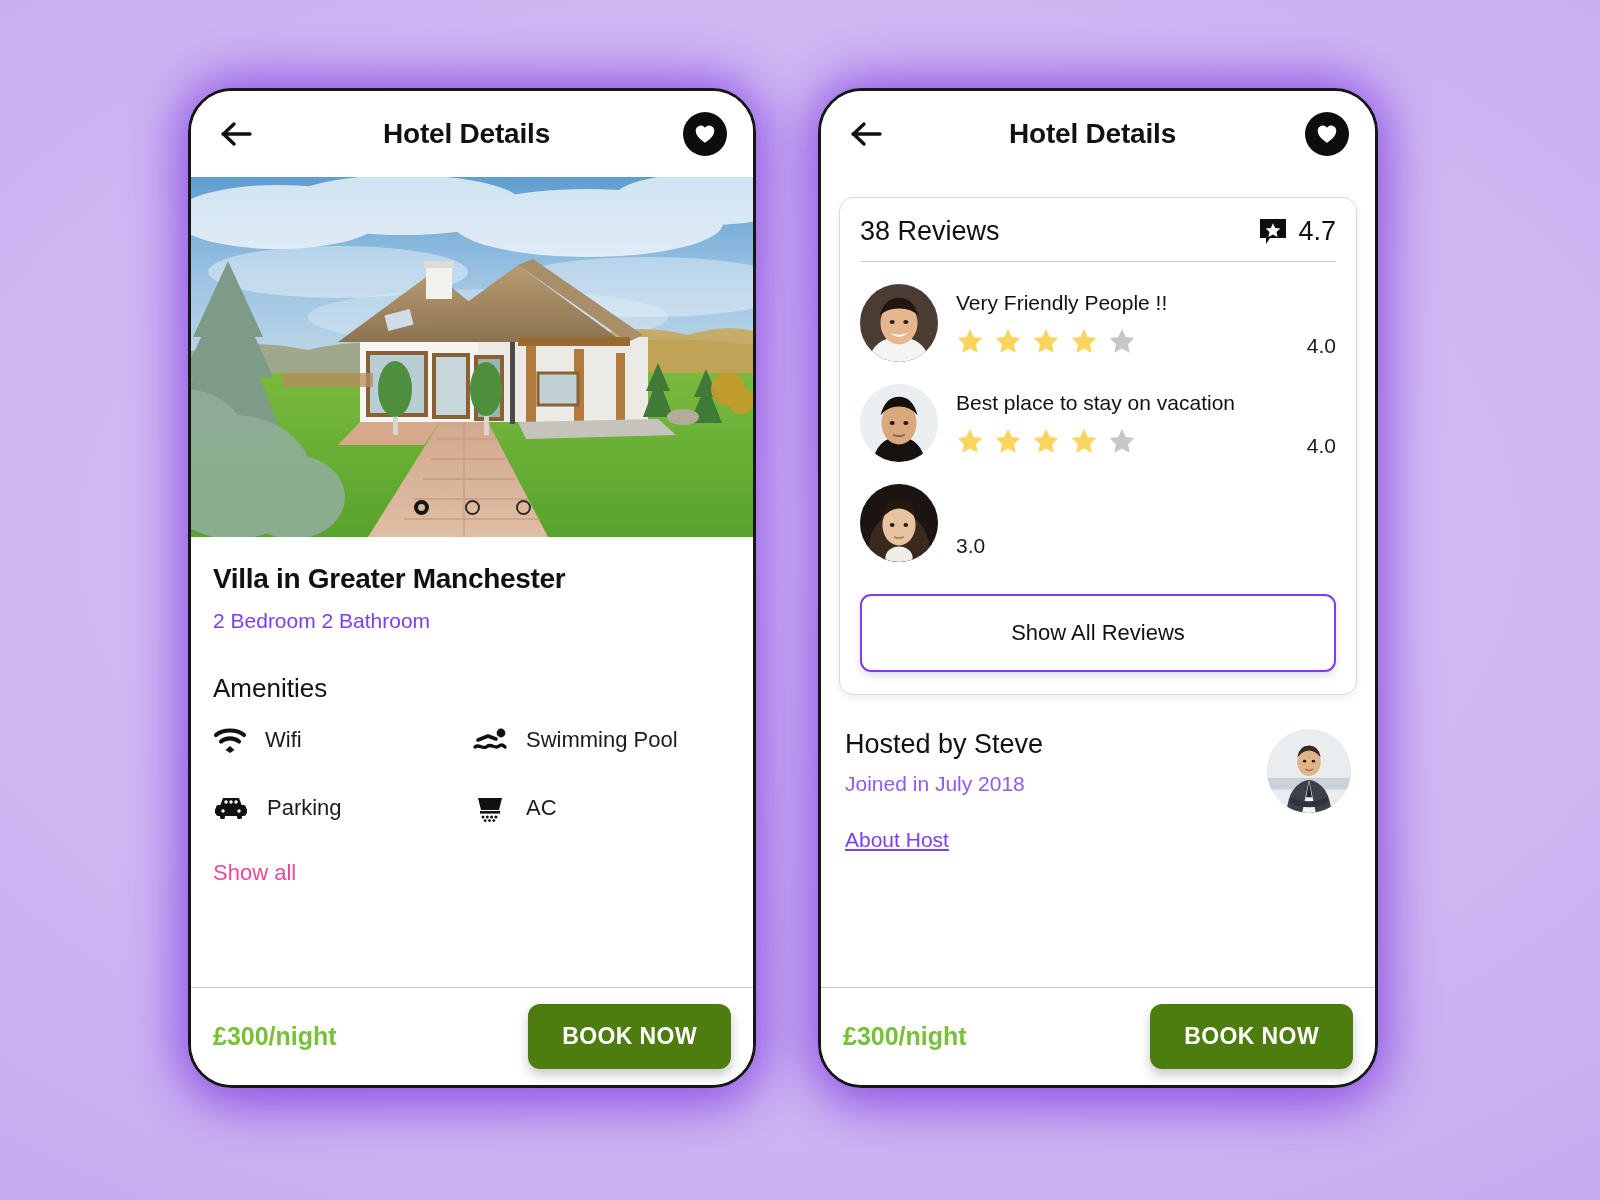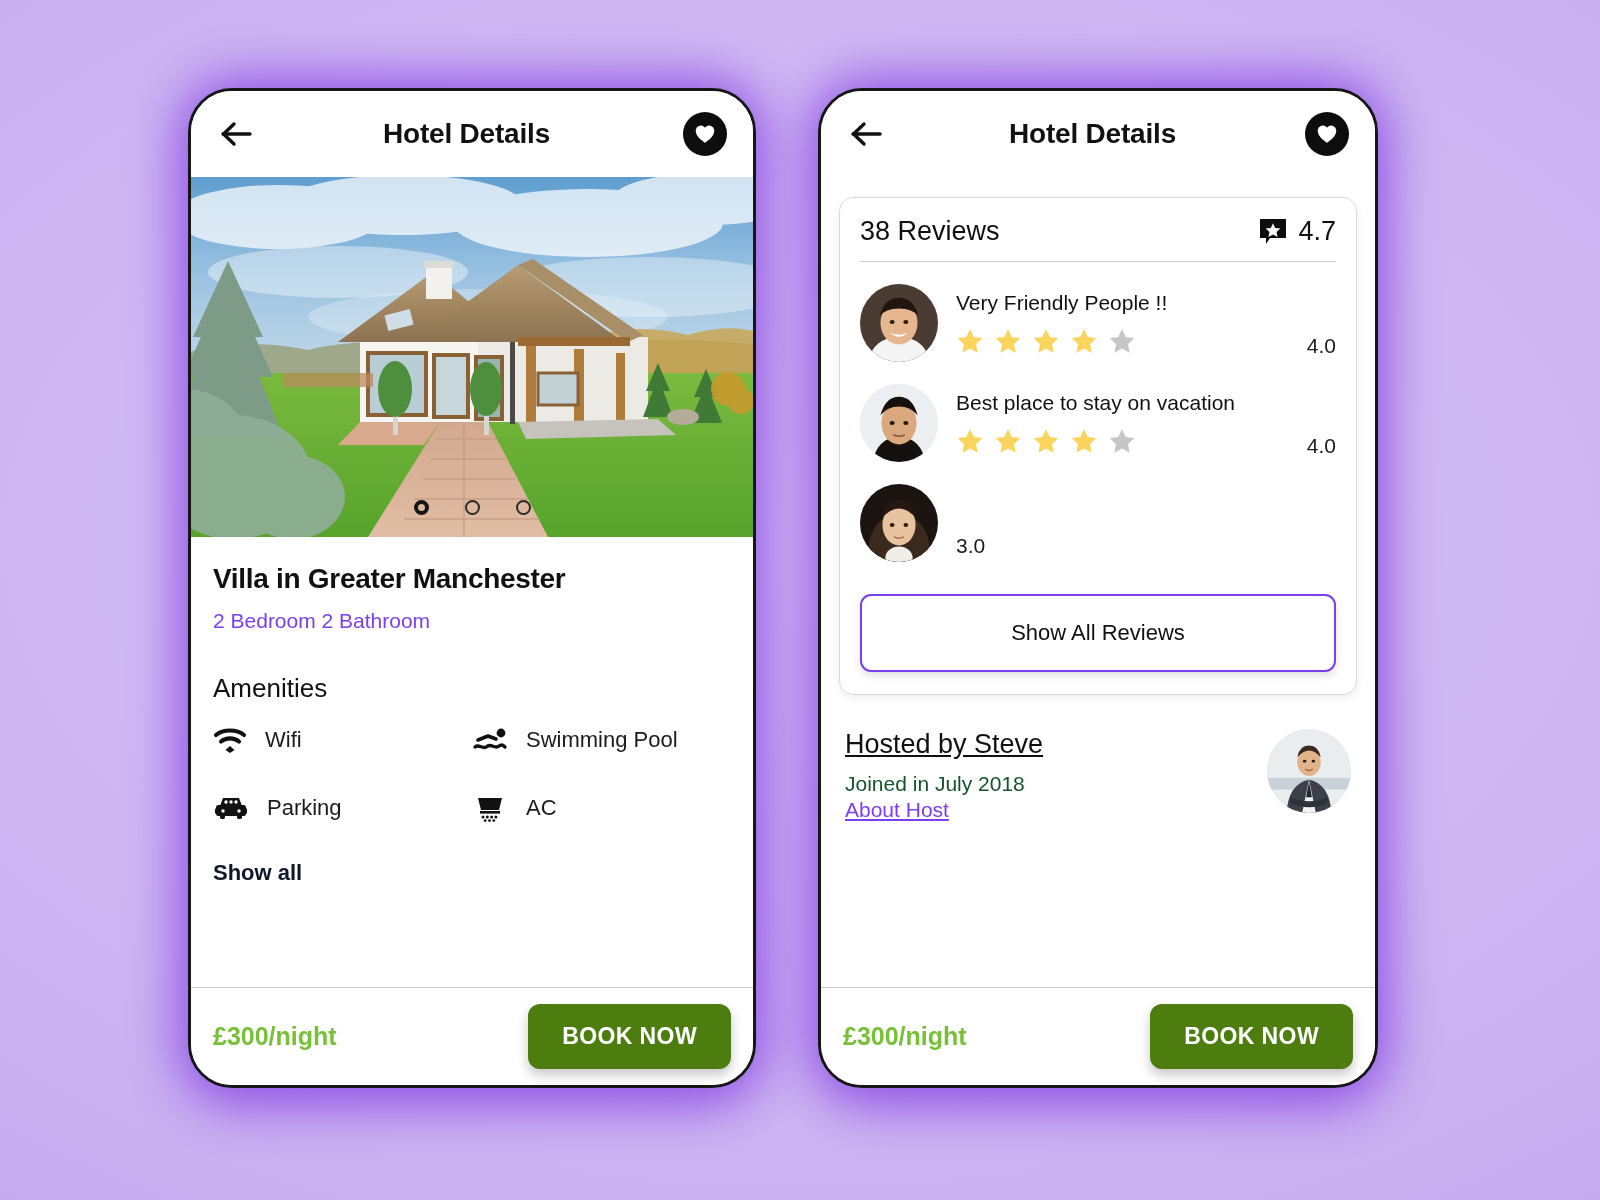--- a/index.html
+++ b/index.html
@@ -69,21 +69,21 @@
   .body-left { flex: 1; padding: 26px 22px 0 22px; display: flex; flex-direction: column; }
   .prop-title { font-size: 28px; font-weight: bold; color: #111; letter-spacing: -.3px; }
   .prop-sub { font-size: 21px; color: #7b3ff0; margin-top: 14px; }
   .amen-head { font-size: 26px; color: #121212; margin-top: 40px; }
   .amen-grid {
     margin-top: 22px;
     display: grid; grid-template-columns: 1fr 1fr; row-gap: 40px;
   }
   .amen { display: flex; align-items: center; gap: 18px; }
   .amen-label { font-size: 22px; color: #1b1b1b; }
-  .showall { margin-top: 38px; font-size: 22px; color: #0f172a; cursor: pointer; font-weight: bold; }
+  .showall { margin-top: 38px; font-size: 22px; color: #ec4899; cursor: pointer; }
 
   
   .bottombar {
     flex: 0 0 98px; height: 98px; border-top: 1.5px solid #c9c9c9;
     display: flex; align-items: center; padding: 0 22px; background: #fff;
   }
   .price { font-size: 25px; font-weight: bold; color: #79c039; }
   .book-btn {
     margin-left: auto; background: #4d7c0f; color: #fff;
     font-size: 23px; font-weight: bold; letter-spacing: .4px;
@@ -113,23 +113,23 @@
   .show-reviews {
     margin-top: 32px; width: 100%; background: #fff; color: #111;
     border: 2px solid #7b3ff0; border-radius: 11px; padding: 24px 0;
     font-size: 22px; cursor: pointer; box-shadow: 0 4px 8px rgba(0,0,0,.12);
     font-family: "Liberation Sans", sans-serif;
   }
 
   
   .host { display: flex; align-items: flex-start; padding: 34px 6px 0 6px; }
   .host-info { flex: 1; }
-  .host-name { font-size: 27px; color: #101010; text-decoration: underline; }
-  .host-joined { font-size: 21px; color: #14532d; margin-top: 12px; }
-  .host-link { font-size: 21px; color: #7b3ff0; text-decoration: underline; margin-top: 2px; display: inline-block; cursor: pointer; }
+  .host-name { font-size: 27px; color: #101010; }
+  .host-joined { font-size: 21px; color: #8b5cf6; margin-top: 12px; }
+  .host-link { font-size: 21px; color: #7b3ff0; text-decoration: underline; margin-top: 32px; display: inline-block; cursor: pointer; }
   .host-avatar { width: 84px; height: 84px; border-radius: 50%; overflow: hidden; flex: 0 0 84px; background: #eceef0; }
   .host-avatar svg { display: block; width: 100%; height: 100%; }
   .spacer { flex: 1; }
 </style>
 </head>
 <body>
 
 <div class="glow" id="glow-left"></div>
 <div class="phone" id="phone-left">
 

